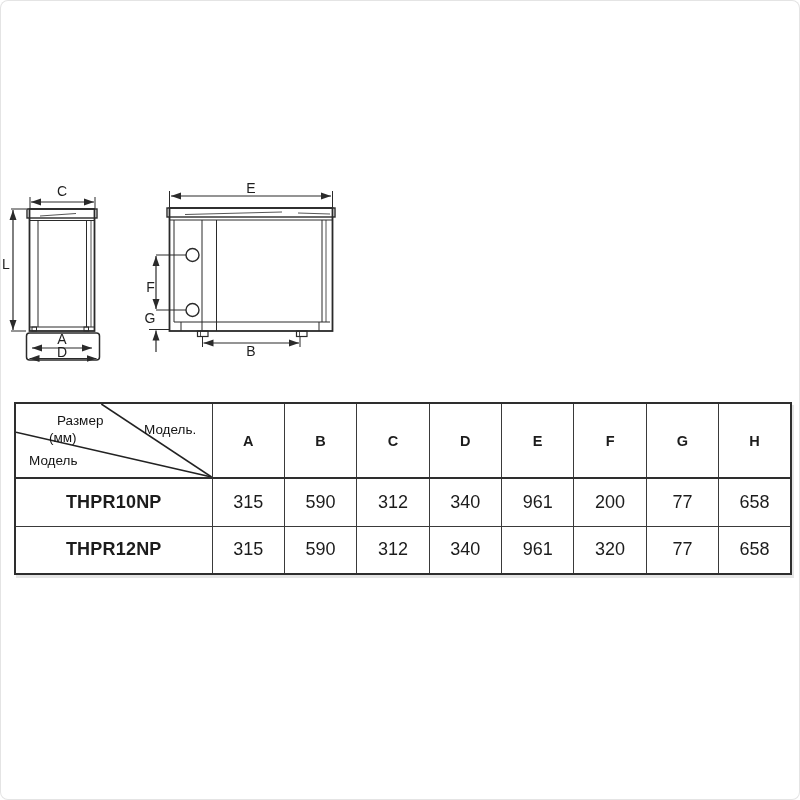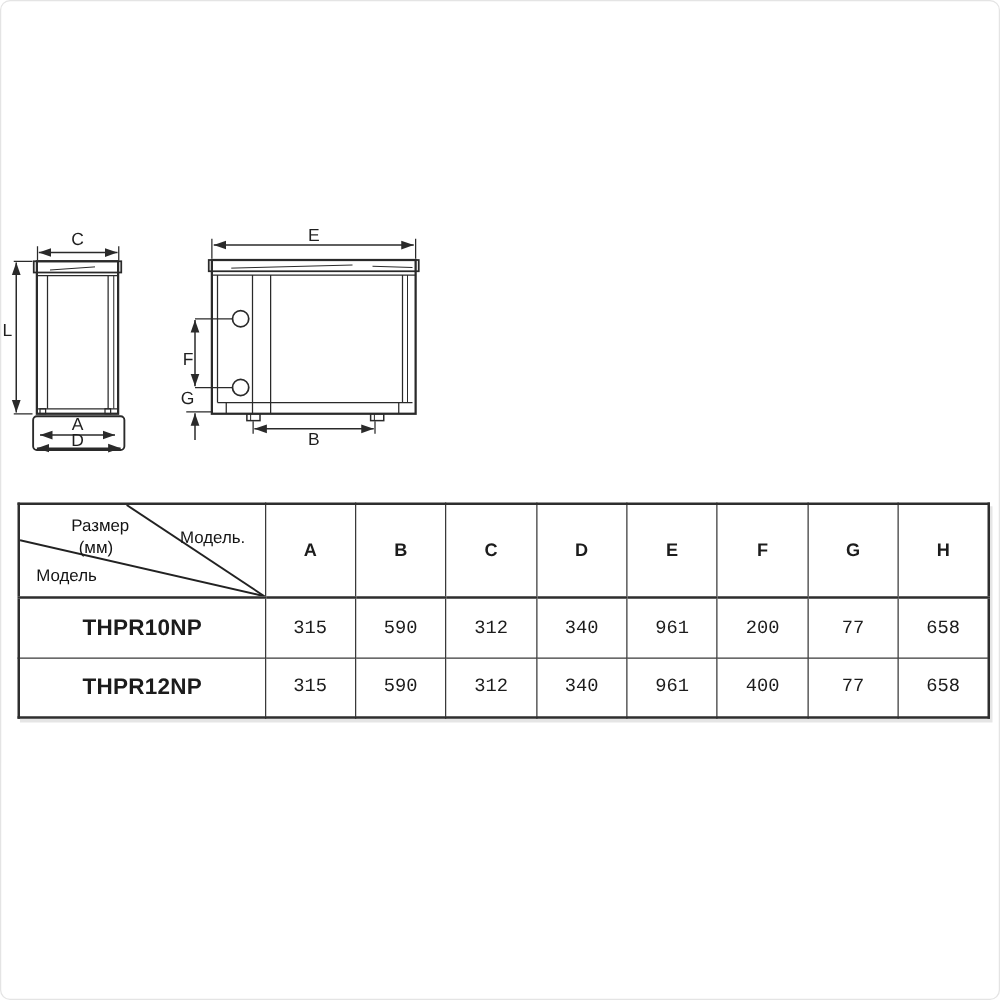--- a/index.html
+++ b/index.html
@@ -28,27 +28,27 @@
     text-align:center; vertical-align:middle; overflow:hidden;
   }
   tr.hdr { height:75px; }
   tr.datarow { height:48px; }
   tr.hdr th { border-bottom:2.5px solid #2e2e2e; }
   th.col-letter { font-size:14.5px; font-weight:bold; }
   td.model-cell {
     text-align:left; padding-left:9px; font-weight:bold; font-size:18px;
     letter-spacing:0.2px;
   }
-  td.val-cell { font-size:15px; font-weight:normal;font-family:Liberation Mono, monospace; }
+  td.val-cell { font-size:18px; font-weight:normal; }
   th.corner { position:relative; padding:0; }
   .corner-svg { position:absolute; left:0; top:0; width:100%; height:100%; }
   .corner-svg line { stroke:#222; stroke-width:1.6; }
   .corner-label { position:absolute; font-size:13.5px; font-weight:normal; color:#141414; white-space:nowrap; }
   .lbl-size  { left:41px; top:9px; }
-  .lbl-unit  { left:47px; top:26px; }
+  .lbl-unit  { left:33px; top:26px; }
   .lbl-desig { left:128px; top:18px; }
   .lbl-model { left:13px; top:49px; }
 </style>
 </head>
 <body>
 
 <div class="canvas">
 
   <svg class="drawing-svg" viewBox="0 0 360 195">
     <defs>
@@ -179,21 +179,21 @@
         <td class="val-cell">658</td>
       </tr>
 
       <tr class="datarow">
         <td class="model-cell">THPR12NP</td>
         <td class="val-cell">315</td>
         <td class="val-cell">590</td>
         <td class="val-cell">312</td>
         <td class="val-cell">340</td>
         <td class="val-cell">961</td>
-        <td class="val-cell">400</td>
+        <td class="val-cell">320</td>
         <td class="val-cell">77</td>
         <td class="val-cell">658</td>
       </tr>
 
     </tbody>
       </table>
   </div>
 
 </div>
 

